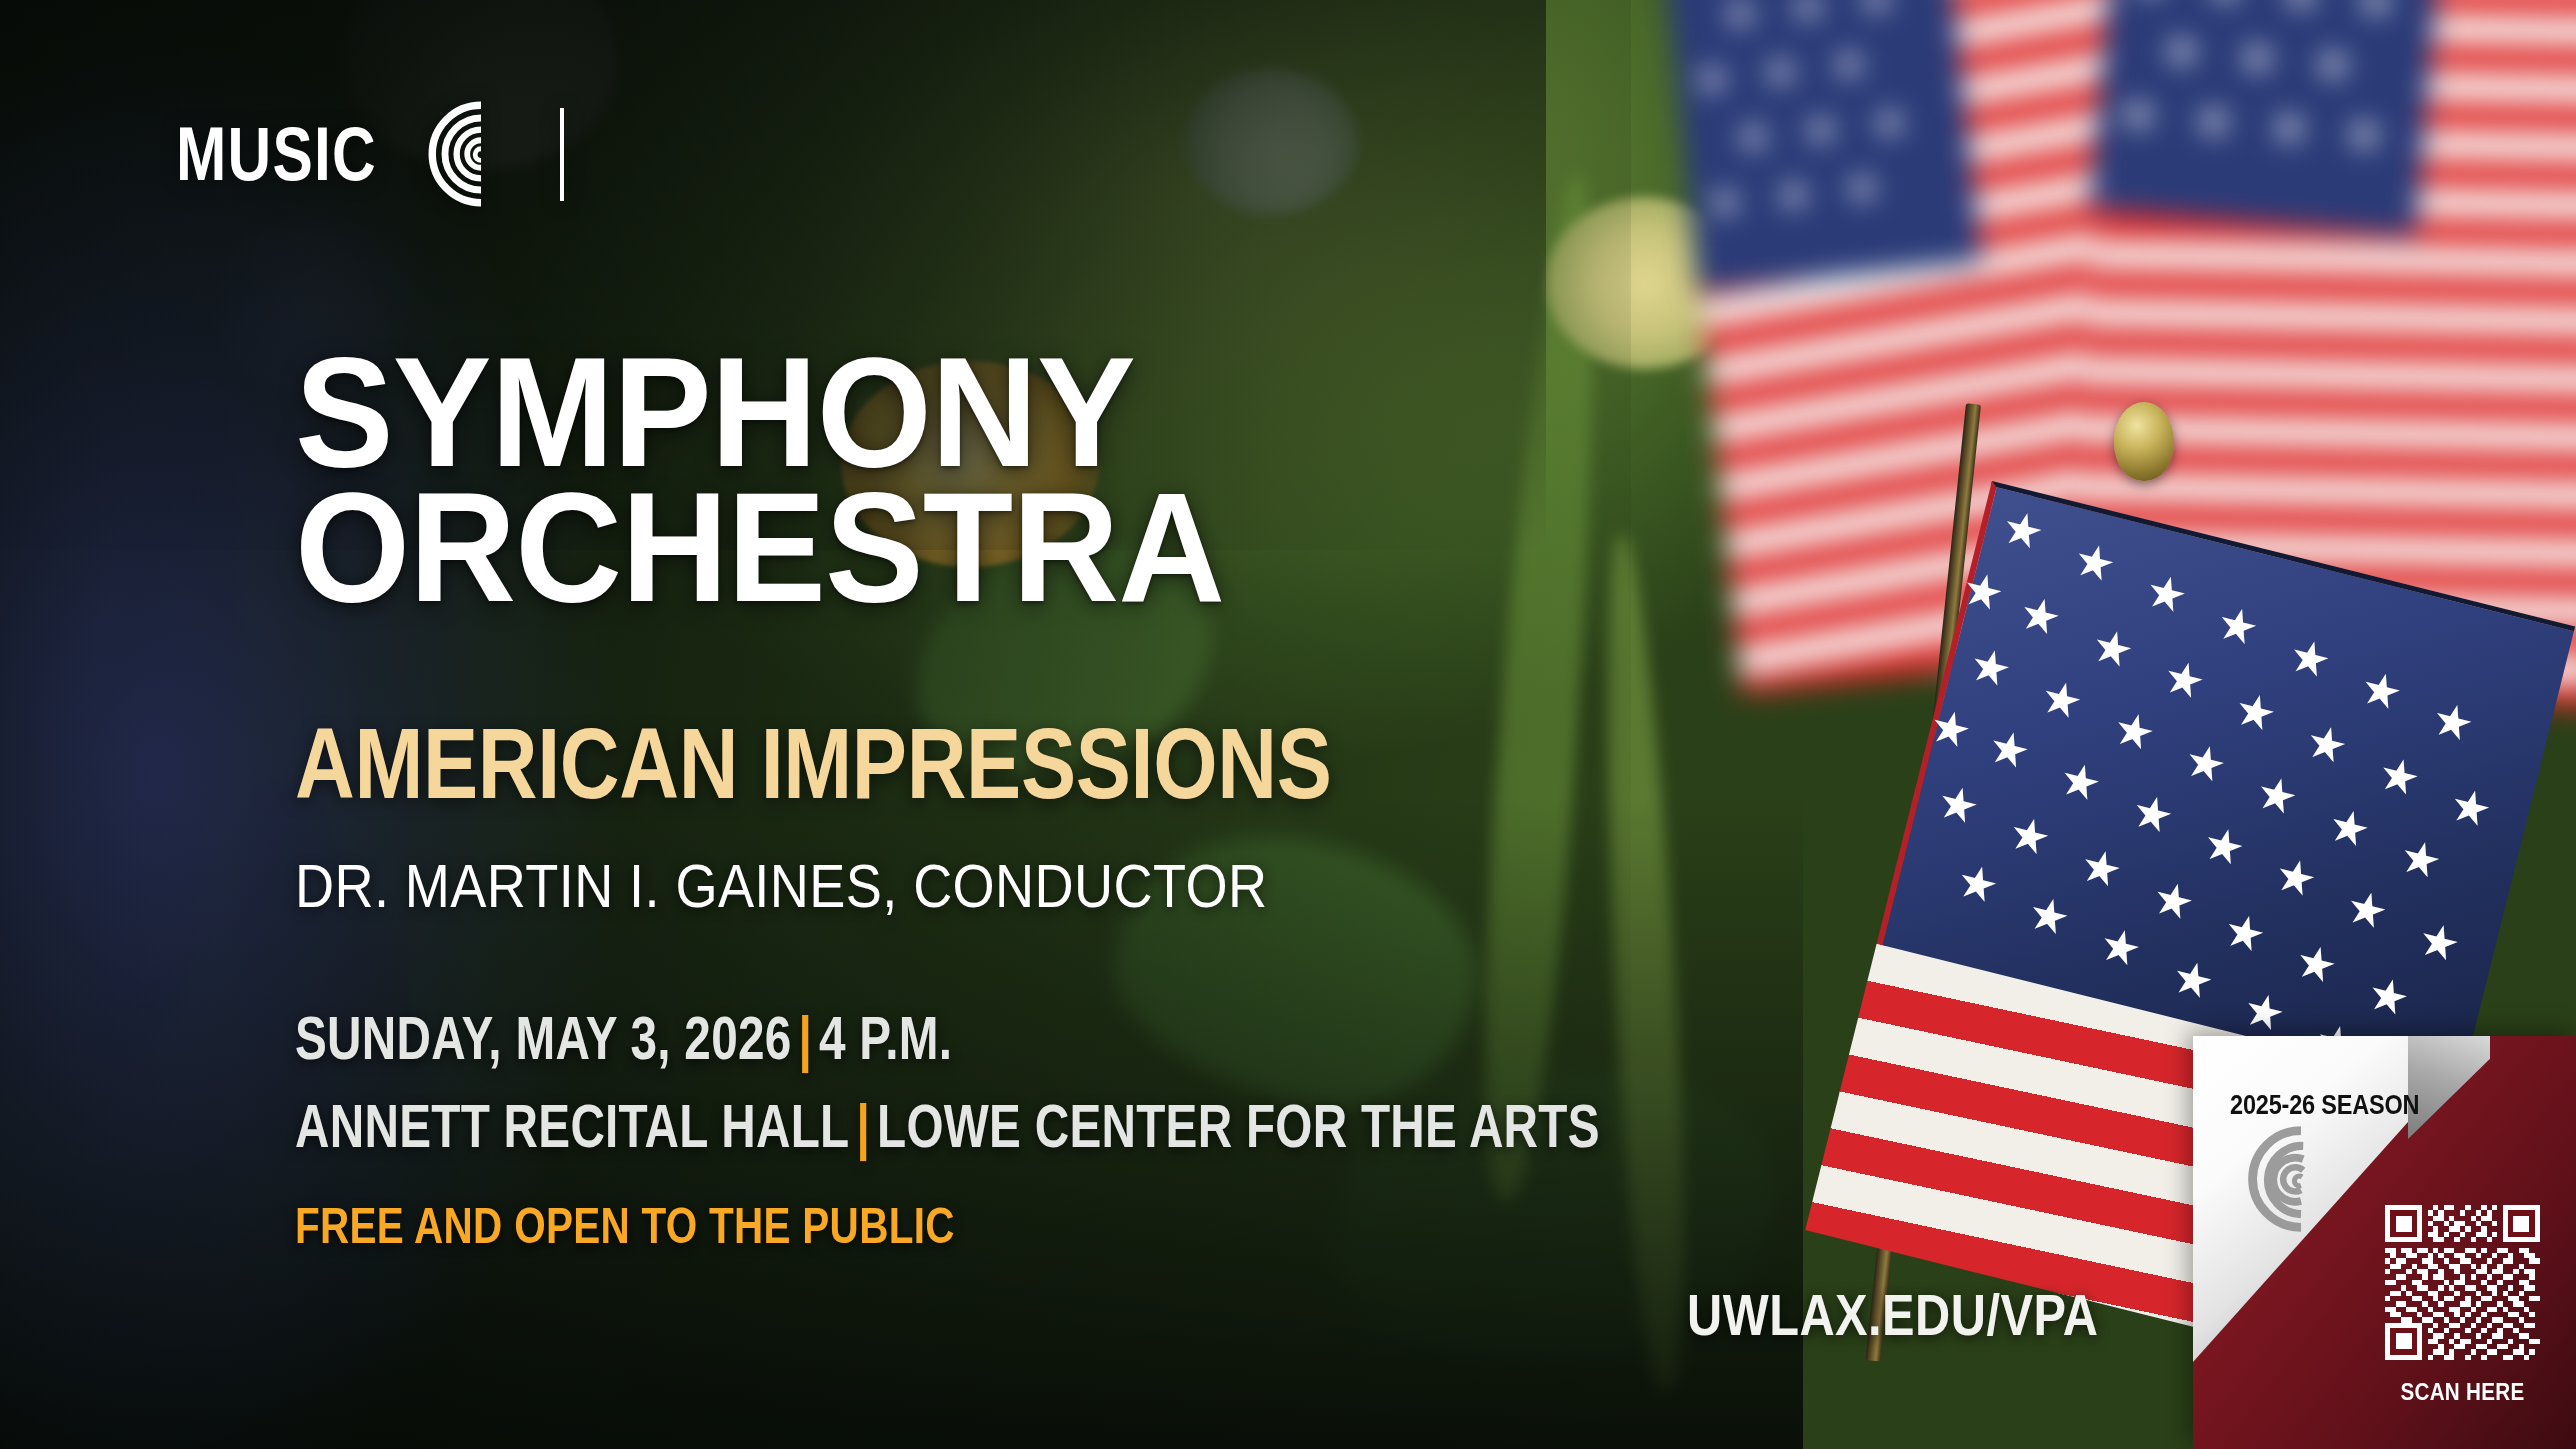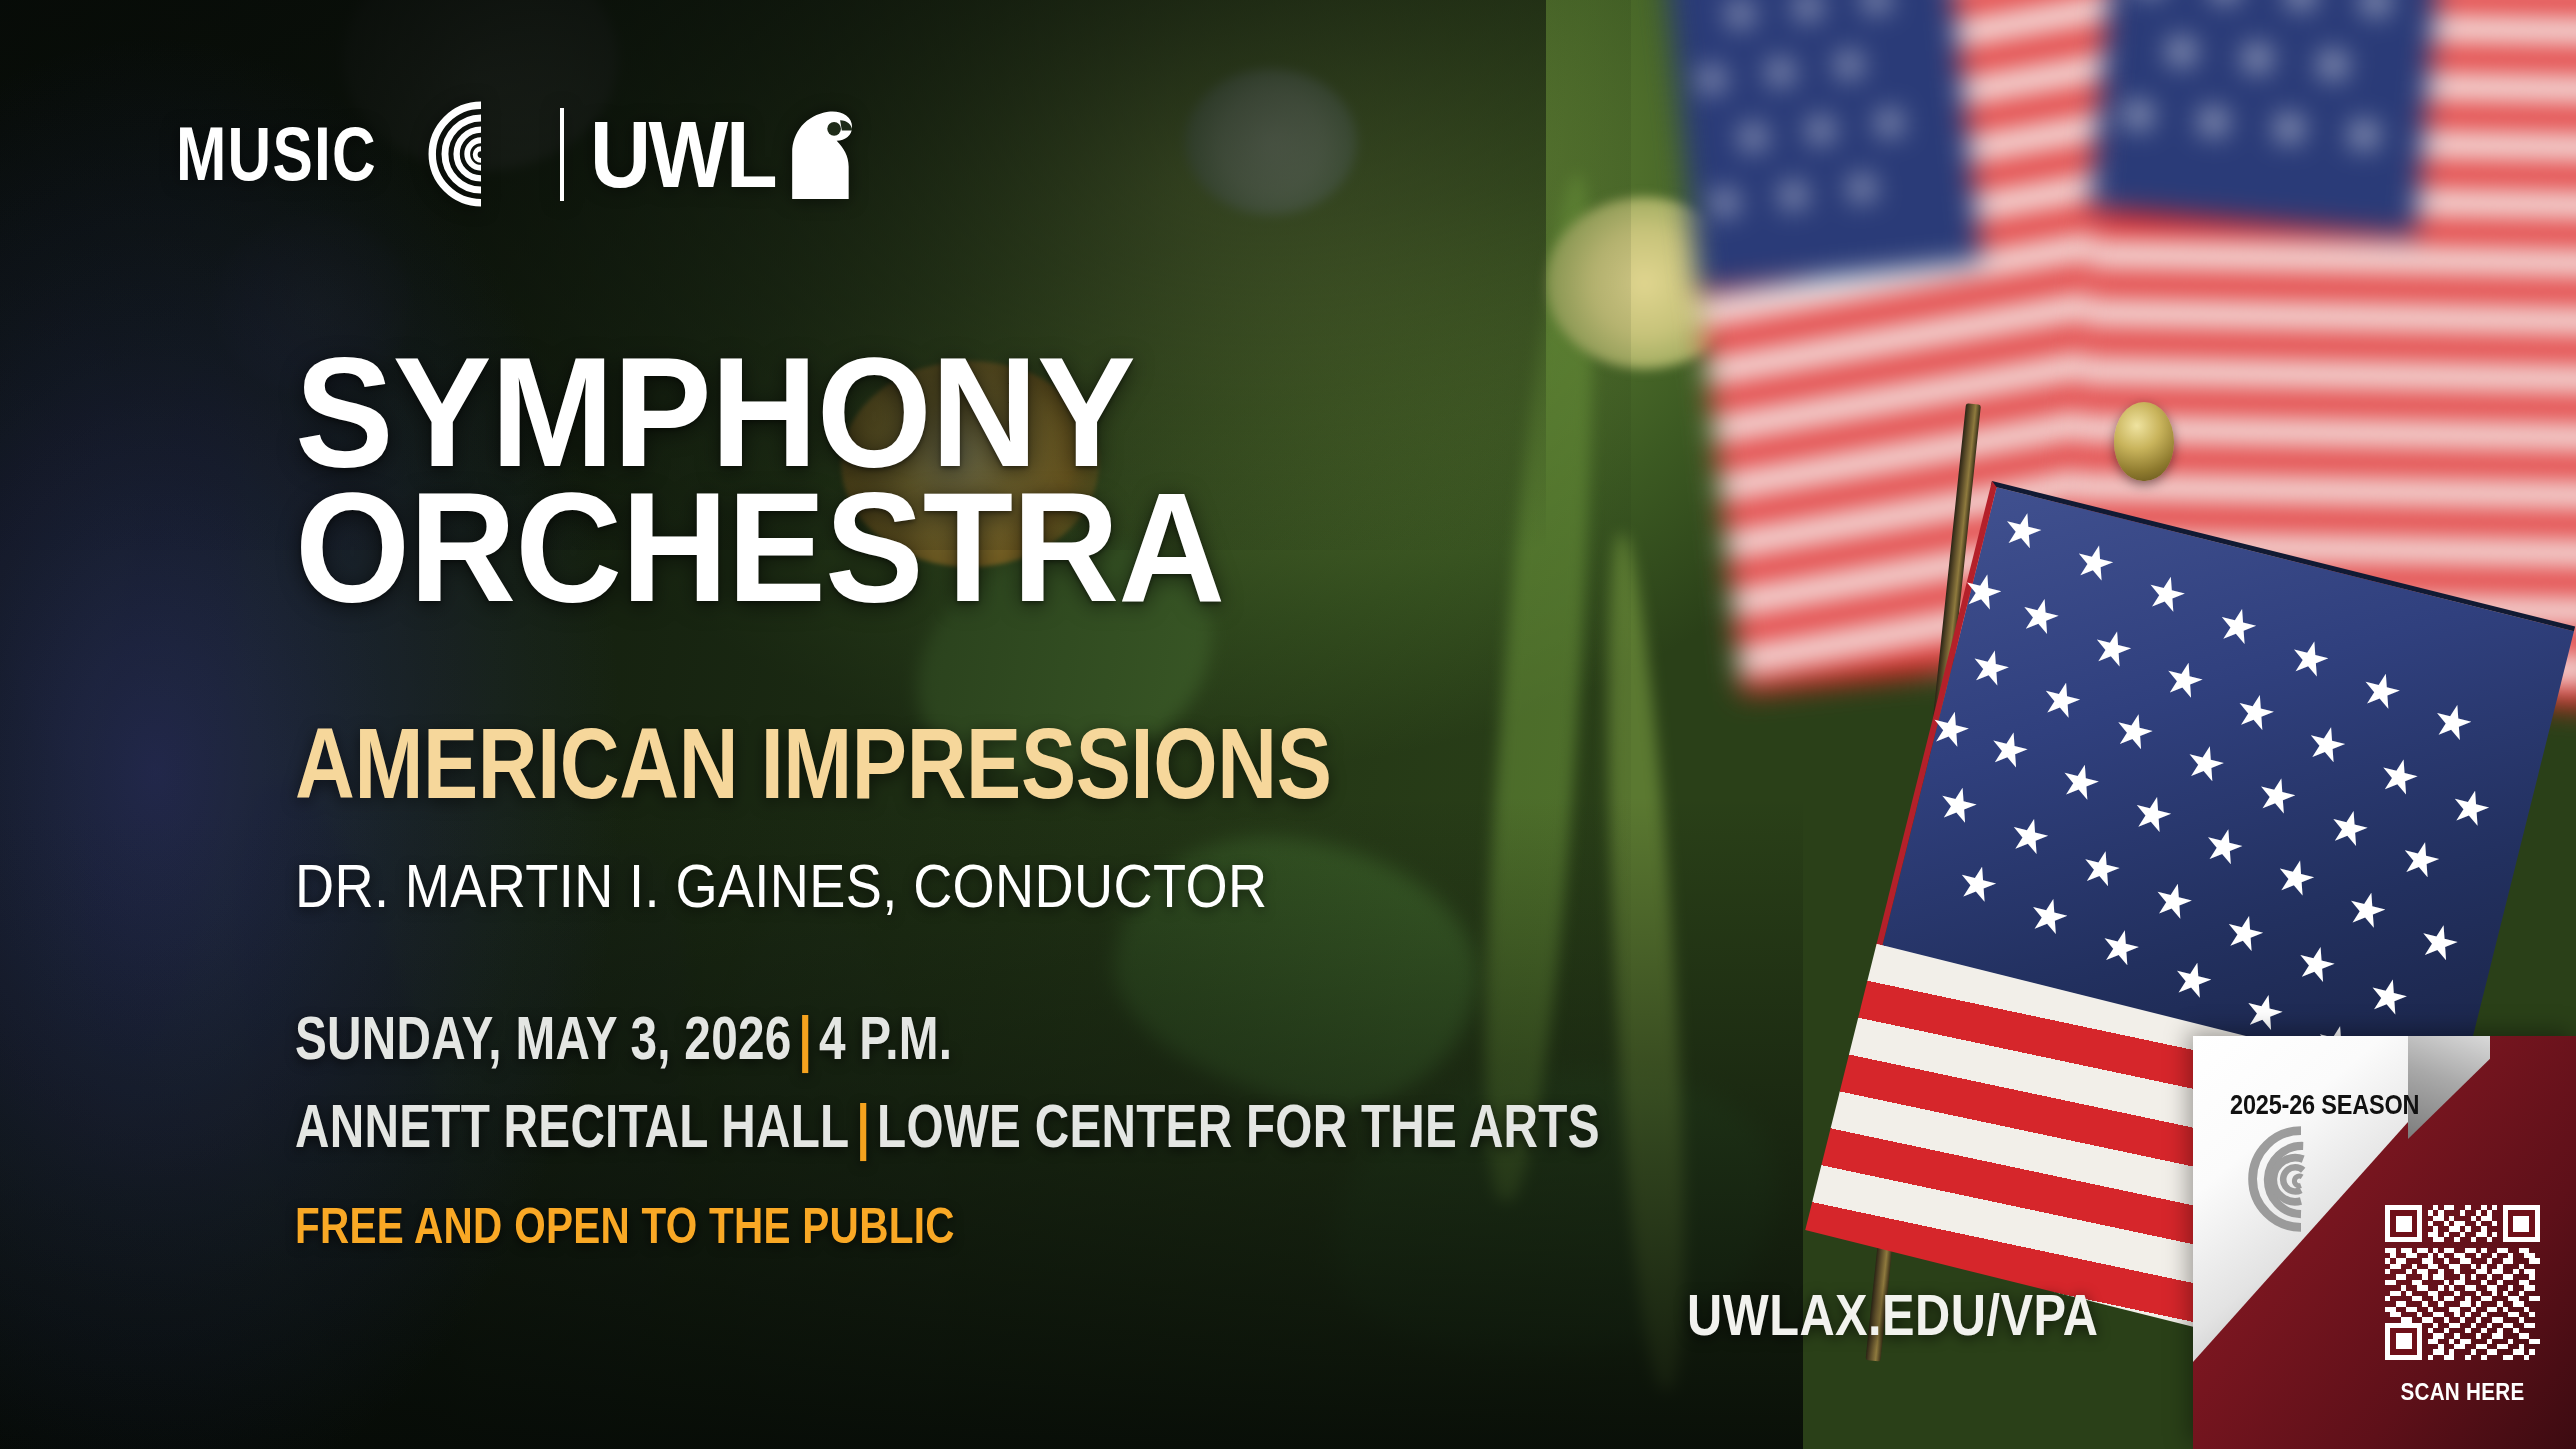--- a/index.html
+++ b/index.html
@@ -406,28 +406,20 @@
         <g fill="none" stroke="#ffffff" stroke-linecap="butt">
           <path d="M50 4 A46 46 0 1 0 50 96" stroke-width="7"></path>
           <path d="M50 16 A34 34 0 1 0 50 84" stroke-width="6.5"></path>
           <path d="M50 27 A23 23 0 1 0 50 73" stroke-width="6"></path>
           <path d="M50 37 A13 13 0 1 0 50 63" stroke-width="5.5"></path>
           <path d="M50 45 A5.5 5.5 0 1 0 50 56" stroke-width="4.6"></path>
         </g>
       </svg>
     </div>
     <div class="logo-div"></div>
-    <div class="uwl">
-      <div class="uwl-text">UWL</div>
-      <svg class="eagle" viewBox="0 0 86 104">
-        <path d="M14 104 L14 50 C14 26 30 6 56 2 C70 0 84 6 84 20 C84 30 76 36 66 36 C74 44 80 54 80 66 L80 104 Z" fill="#ffffff"></path>
-        <circle cx="63" cy="22" r="8" fill="#1e2b18"></circle>
-        <path d="M70 12 C78 12 84 17 84 24 L72 24 Z" fill="#1e2b18"></path>
-      </svg>
-    </div>
   </div>
 
   <div class="content">
 
     <div class="title title-l1">SYMPHONY</div>
     <div class="title title-l2">ORCHESTRA</div>
 
     <div class="subtitle">AMERICAN IMPRESSIONS</div>
 
     <div class="conductor">DR. MARTIN I. GAINES, CONDUCTOR</div>

